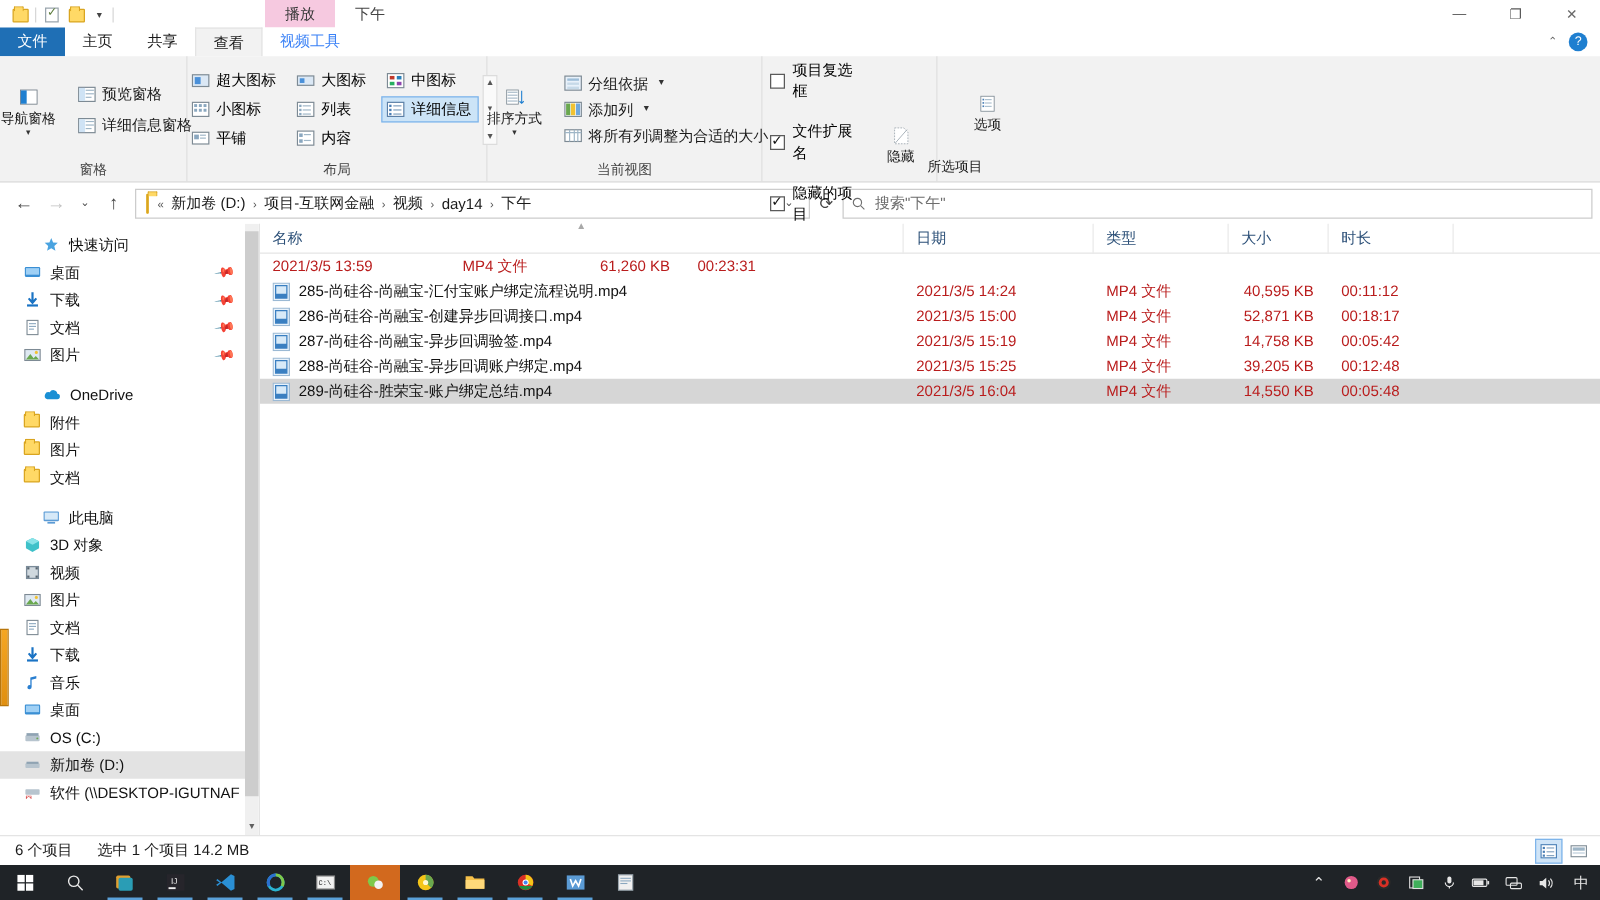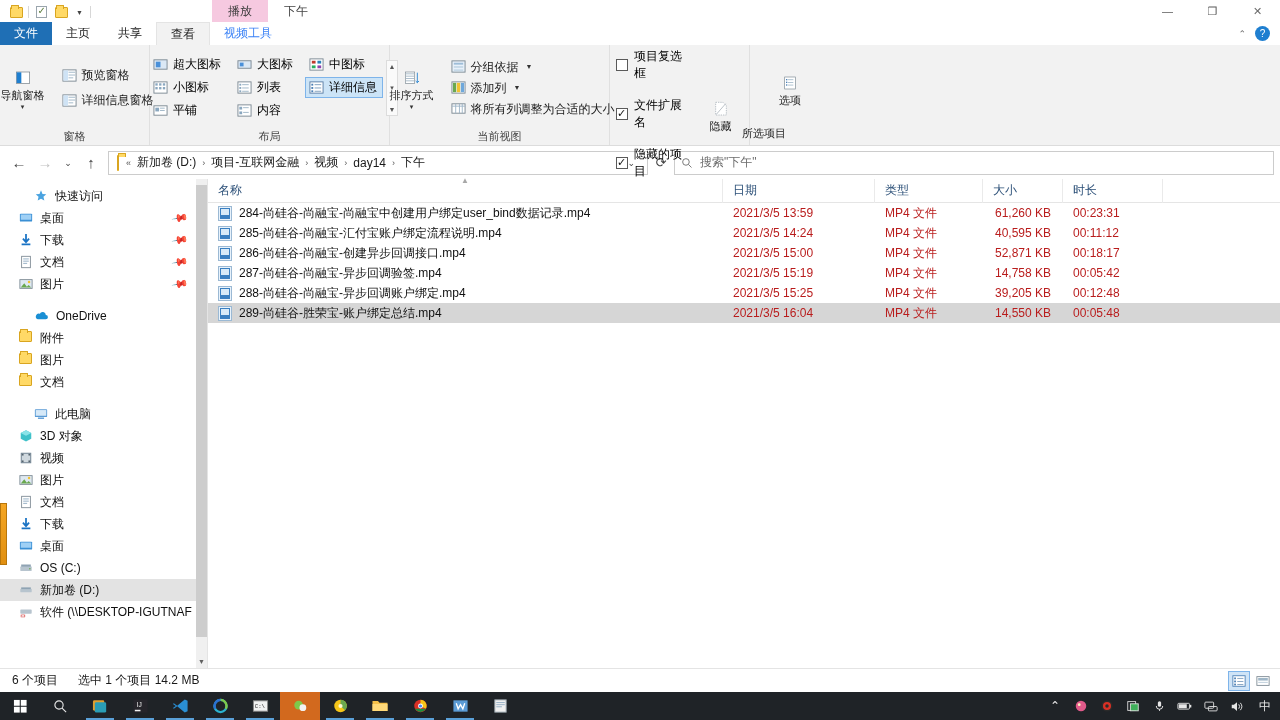--- a/index.html
+++ b/index.html
@@ -739,20 +739,26 @@
       </div>
       <div class="navrow ind-1">
         <svg class="ic" width="14" height="14" viewBox="0 0 16 16">
           <path d="M8 1 L8 9 M4.5 6.5 L8 10.5 L11.5 6.5" stroke="#1a73c4" stroke-width="2" fill="none"></path>
           <rect x="3" y="12" width="10" height="2" fill="#1a73c4"></rect>
         </svg>
         <span class="txt">下载</span>
       </div>
       <div class="navrow ind-1">
         <svg class="ic" width="14" height="14" viewBox="0 0 16 16">
+          <path d="M11.5 2 L6 3.4 L6 10.5 A1.9 1.9 0 1 0 7.2 12.2 L7.2 5.4 L11.5 4.3 Z" fill="#2a7fd0"></path>
+        </svg>
+        <span class="txt">音乐</span>
+      </div>
+      <div class="navrow ind-1">
+        <svg class="ic" width="14" height="14" viewBox="0 0 16 16">
           <rect x="1" y="3" width="14" height="9" rx="1" fill="#3a8fd4"></rect>
           <rect x="2" y="4" width="12" height="6" fill="#9fd0f5"></rect>
         </svg>
         <span class="txt">桌面</span>
       </div>
       <div class="navrow ind-1">
         <svg class="ic" width="14" height="14" viewBox="0 0 16 16">
           <rect x="1.5" y="6" width="13" height="5.5" rx="1" fill="#b7c4ce"></rect>
           <rect x="2.5" y="4" width="11" height="2.5" fill="#8fa3b3"></rect>
           <circle cx="12.4" cy="8.8" r="0.9" fill="#6aa84f"></circle>
@@ -800,28 +806,20 @@
           <span>大小</span>
         </div>
         <div class="cell" style="width:100px">
           <span>时长</span>
         </div>
       </div>
 
       <div class="rows">
 
         <div class="frow">
-          <div class="c-name" style="width:515px">
-            <svg class="mp4ic" viewBox="0 0 14 15">
-              <rect x="0.5" y="0.5" width="13" height="14" fill="#e8f2fb" stroke="#9bb9d4"></rect>
-              <rect x="2" y="2" width="10" height="11" fill="#3a7fc1"></rect>
-              <rect x="3" y="3" width="8" height="6" fill="#d8eaf8"></rect>
-            </svg>
-            <span>284-尚硅谷-尚融宝-尚融宝中创建用户绑定user_bind数据记录.mp4</span>
-          </div>
           <div class="c" style="width:152px">2021/3/5 13:59</div>
           <div class="c" style="width:108px">MP4 文件</div>
           <div class="c c-size" style="width:80px">61,260 KB</div>
           <div class="c" style="width:100px">00:23:31</div>
         </div>
 
         <div class="frow">
           <div class="c-name" style="width:515px">
             <svg class="mp4ic" viewBox="0 0 14 15">
               <rect x="0.5" y="0.5" width="13" height="14" fill="#e8f2fb" stroke="#9bb9d4"></rect>

